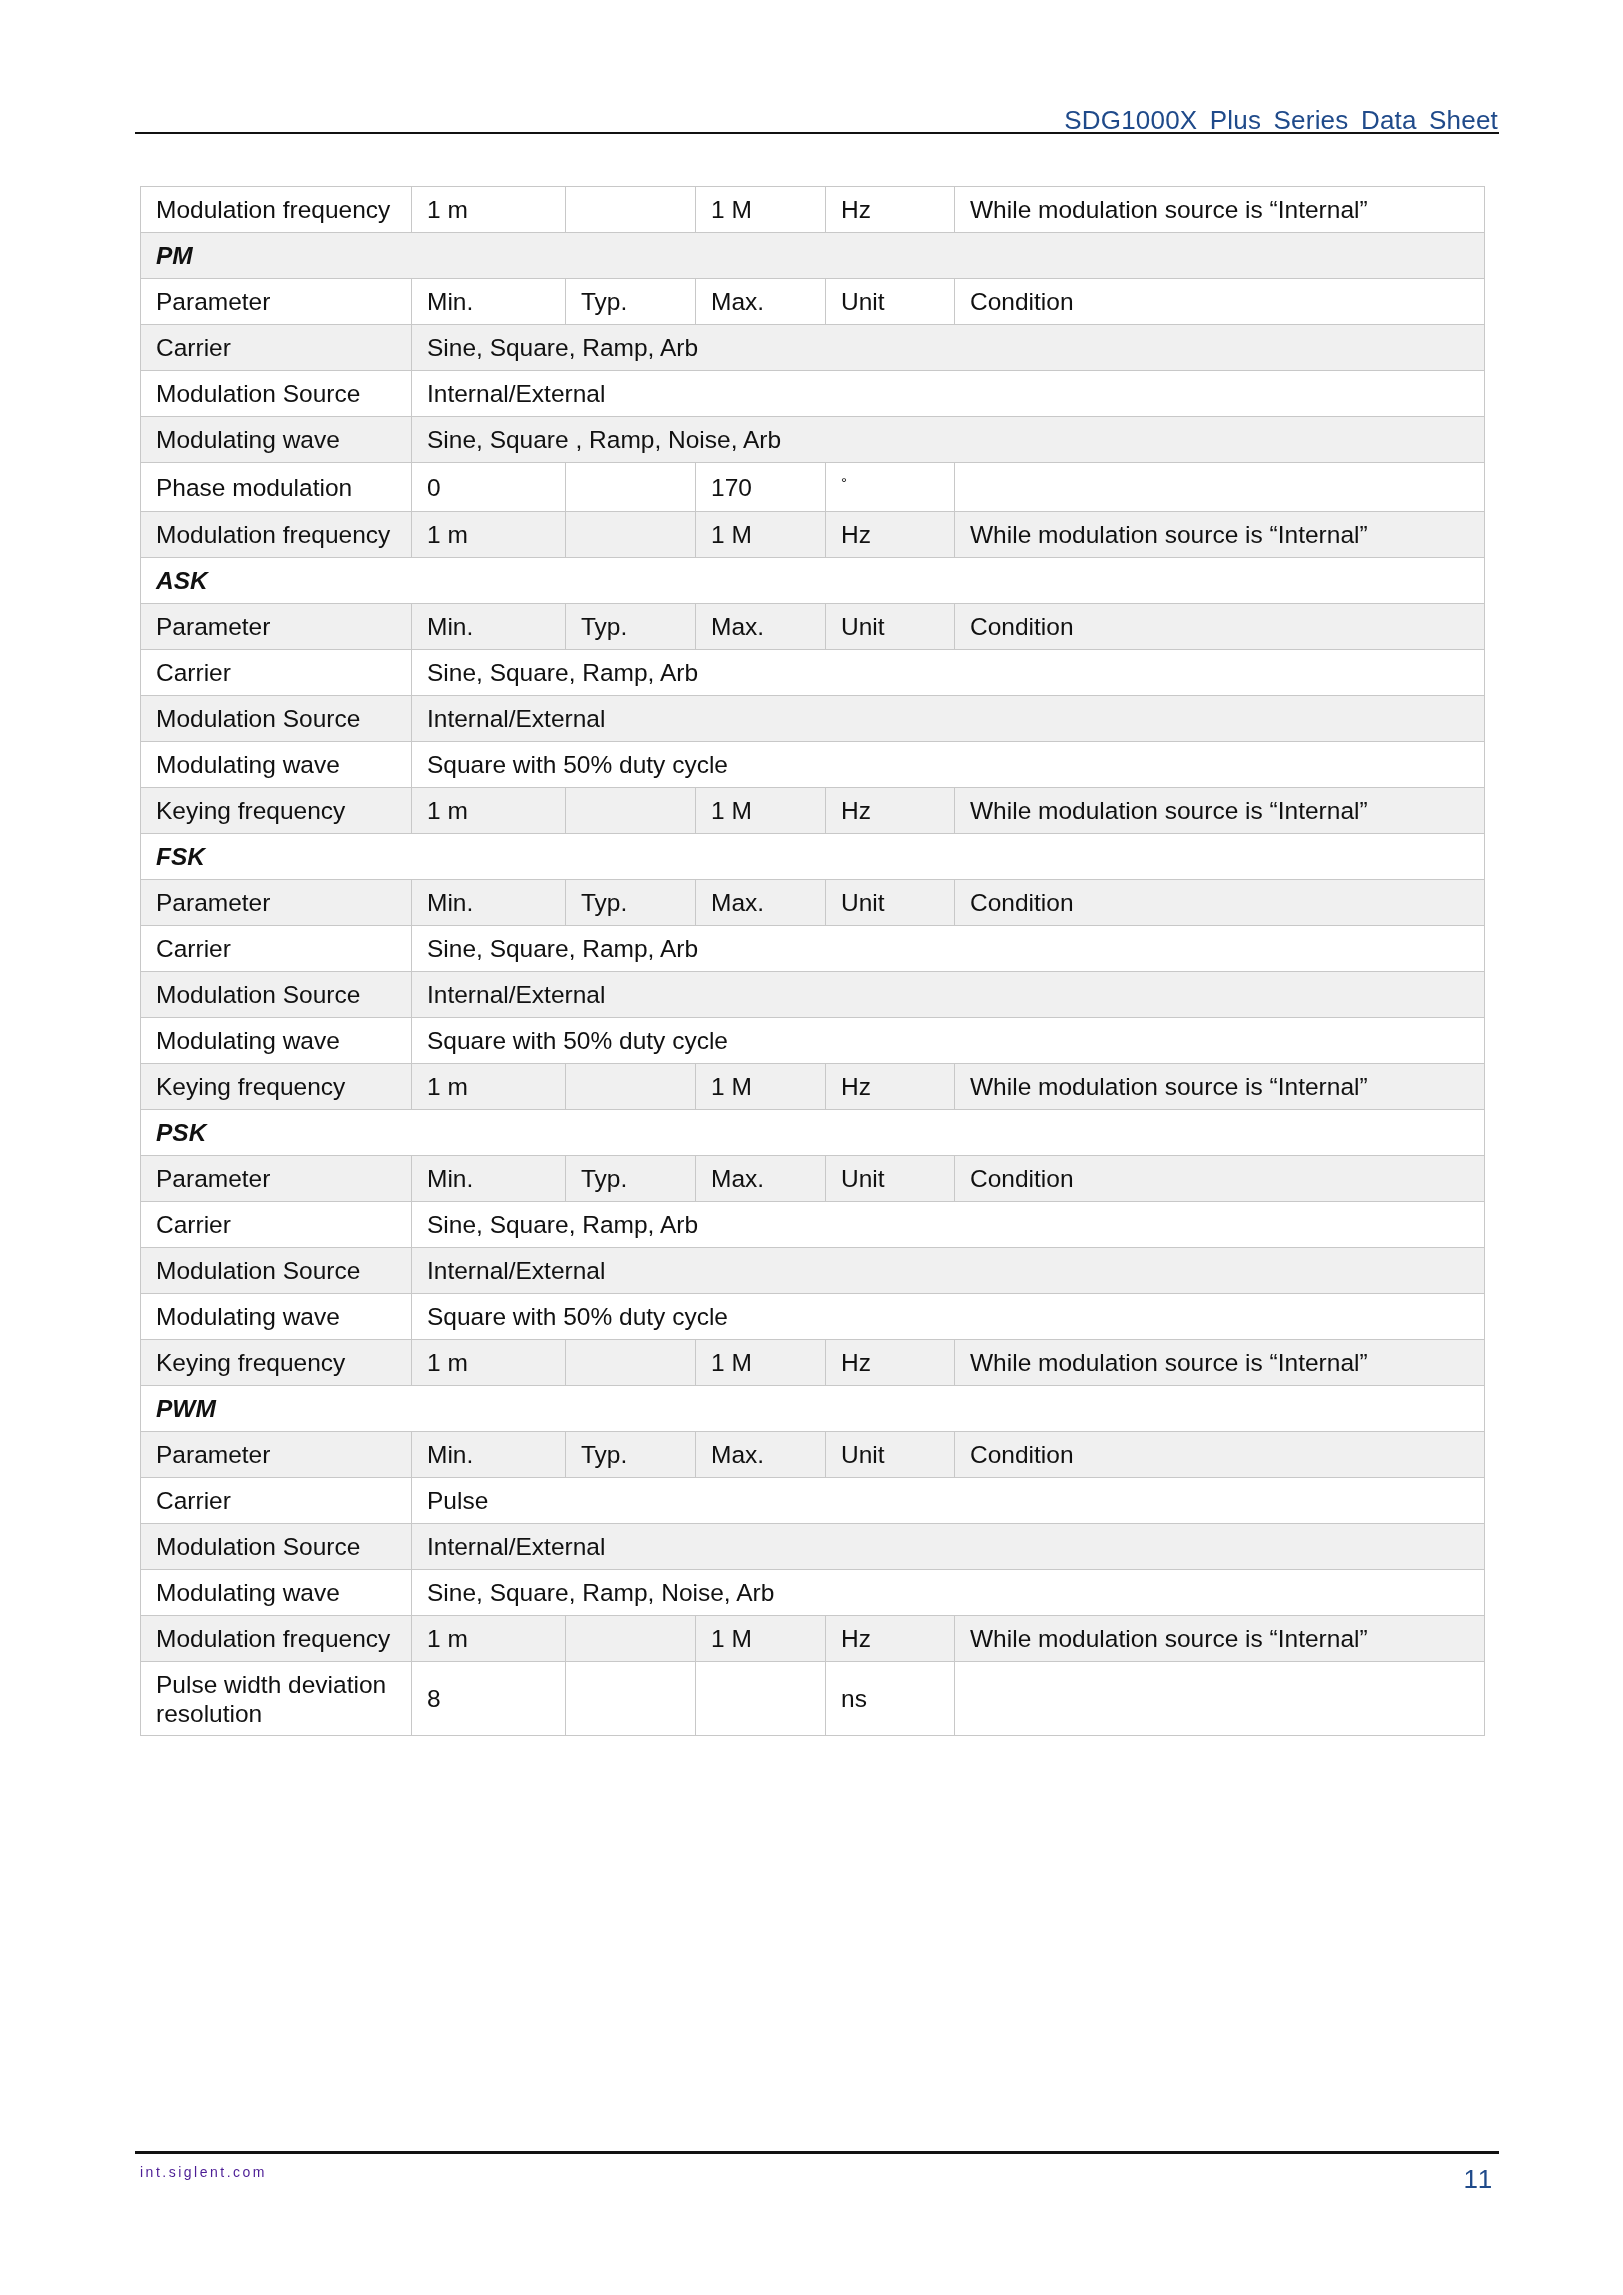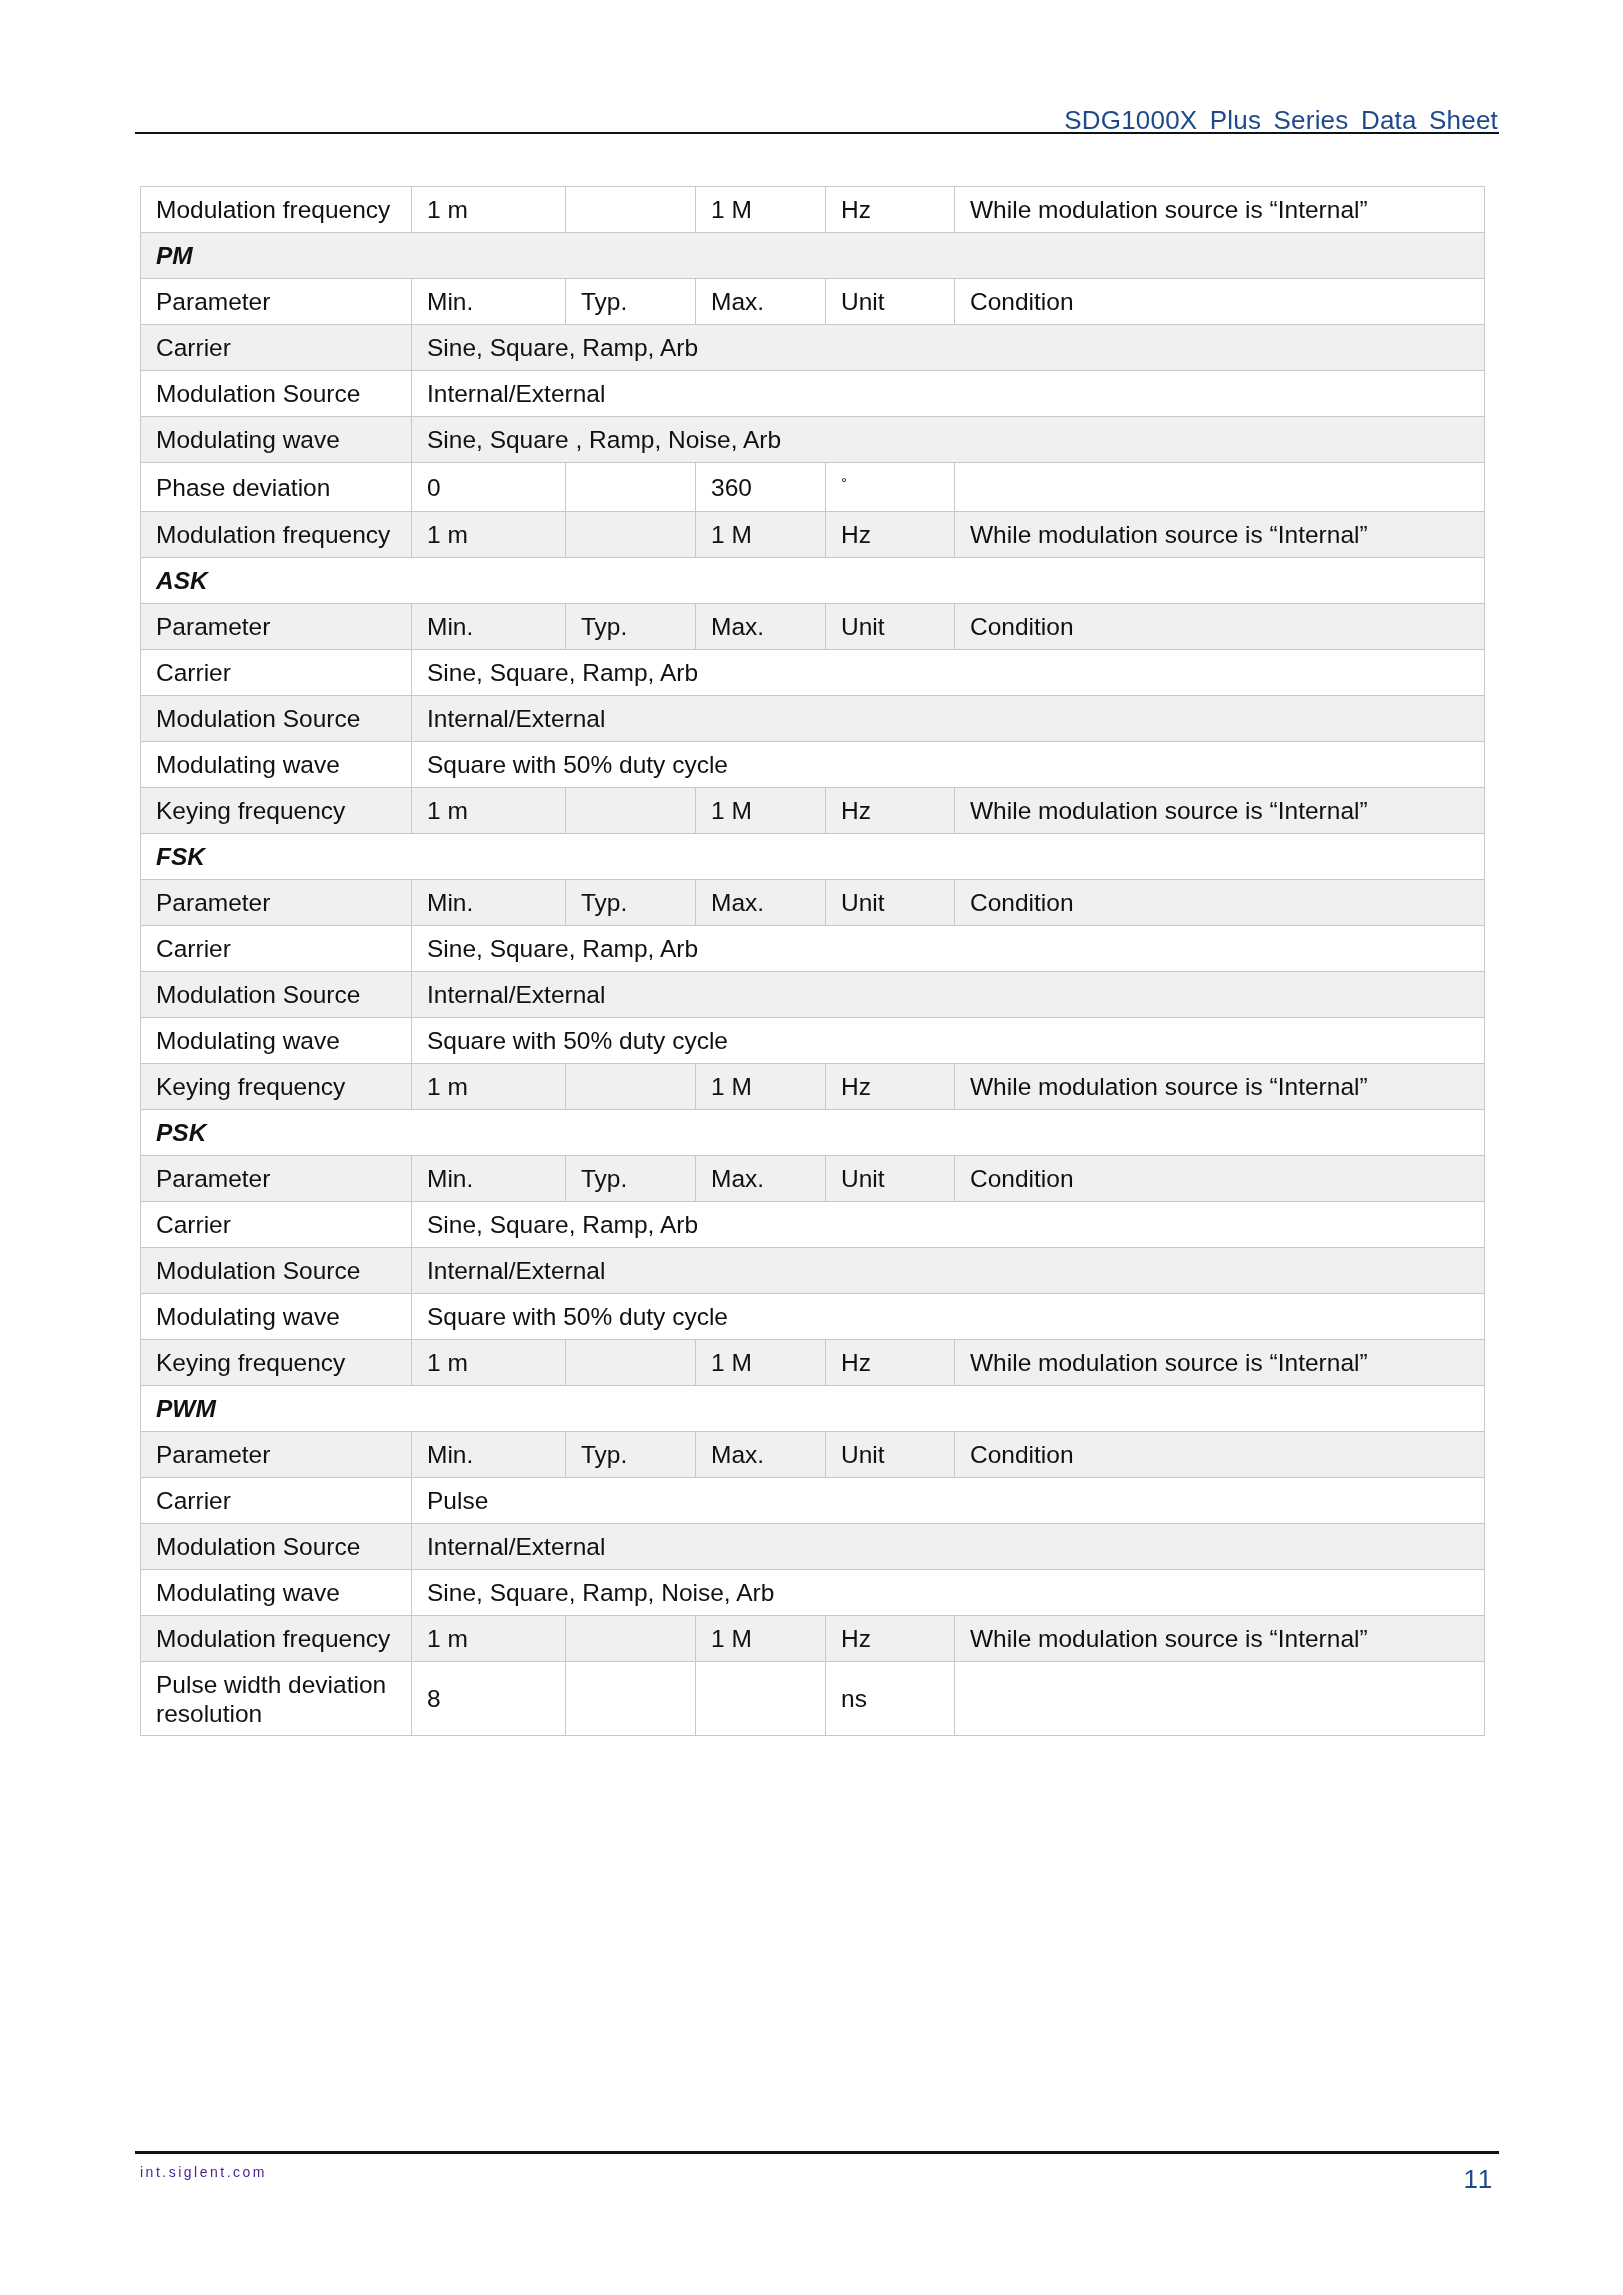--- a/index.html
+++ b/index.html
@@ -84,24 +84,24 @@
     </tr>
     <tr class="white">
       <td>Modulation Source</td>
       <td colspan="5">Internal/External</td>
     </tr>
     <tr class="gray">
       <td>Modulating wave</td>
       <td colspan="5">Sine, Square , Ramp, Noise, Arb</td>
     </tr>
     <tr class="white tall">
-      <td>Phase deviation</td>
+      <td>Phase modulation</td>
       <td>0</td>
       <td></td>
-      <td>360</td>
+      <td>170</td>
       <td><span class="unit-deg">°</span></td>
       <td></td>
     </tr>
     <tr class="gray">
       <td>Modulation frequency</td>
       <td>1 m</td>
       <td></td>
       <td>1 M</td>
       <td>Hz</td>
       <td>While modulation source is “Internal”</td>

